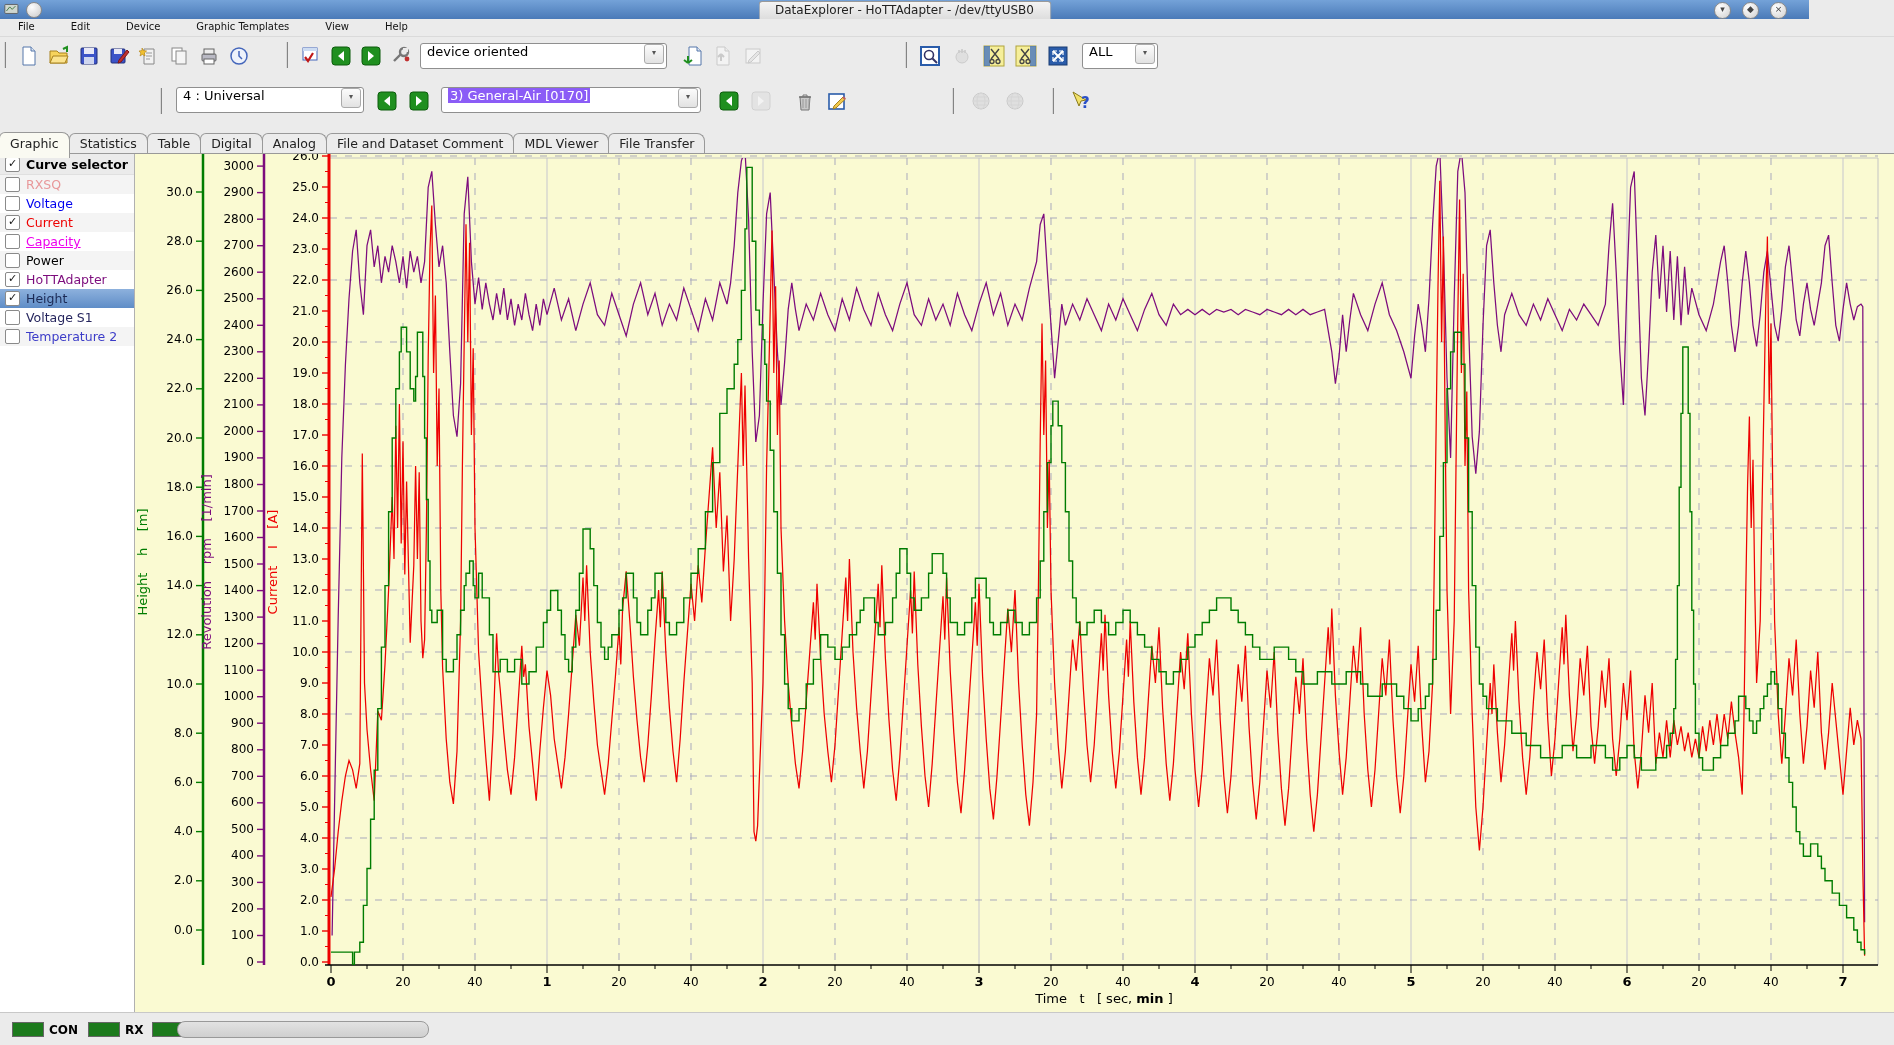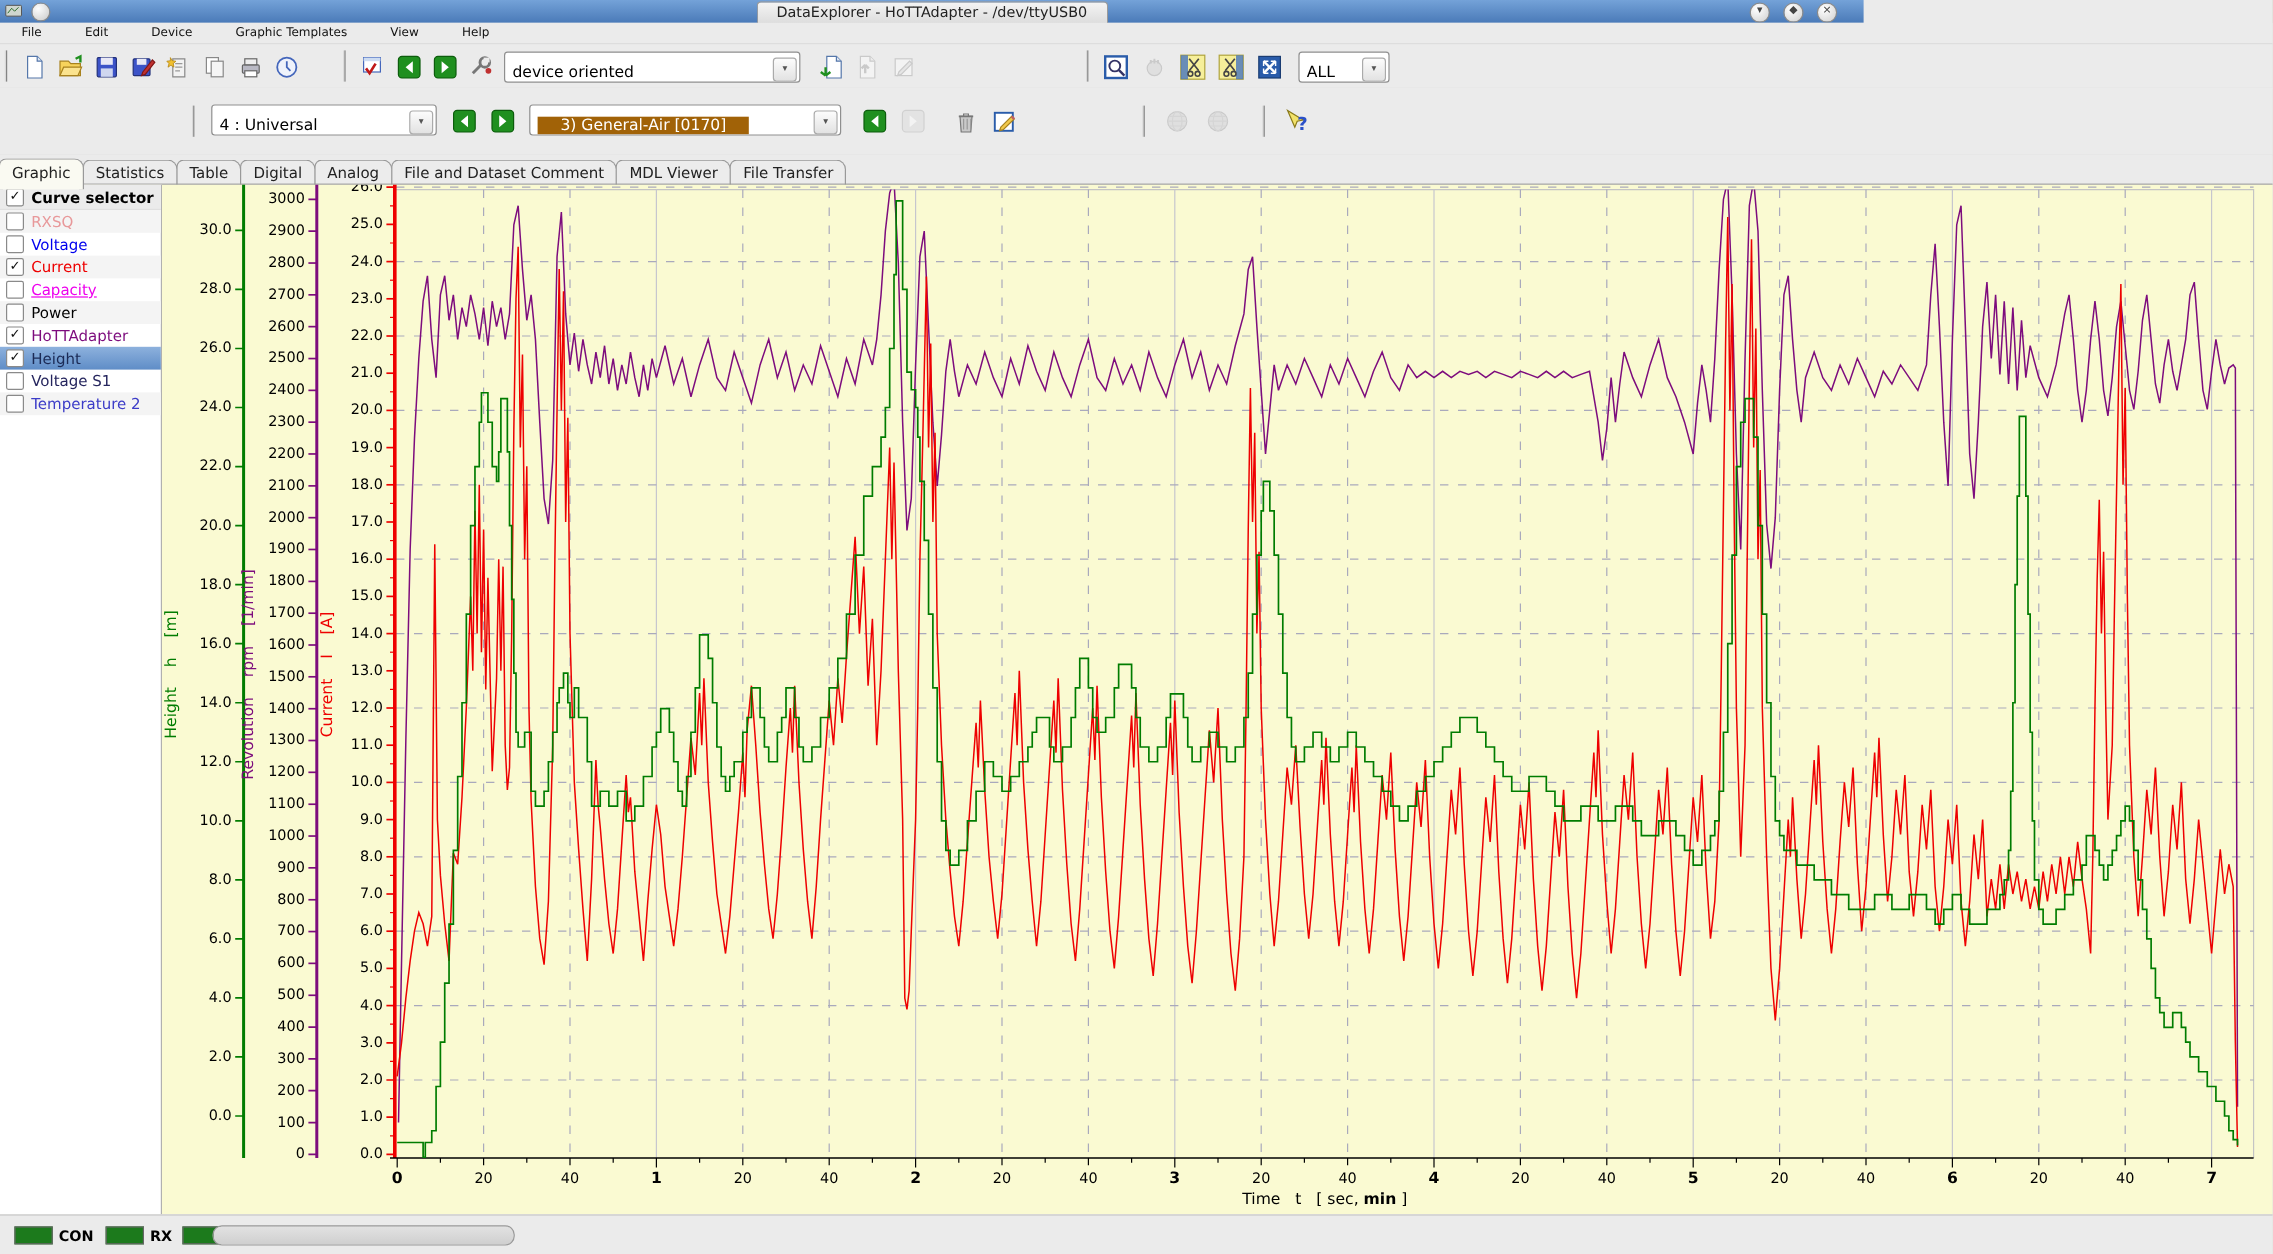--- a/index.html
+++ b/index.html
@@ -1,19 +1,19 @@
 <!DOCTYPE html>
 <html><head>
 <meta charset="utf-8">
 <style>
   html,body{margin:0;padding:0;background:#d4d0c8;}
   #app{position:relative;width:1894px;height:1045px;font-family:"DejaVu Sans","Liberation Sans",sans-serif;
        font-size:12px;color:#000;overflow:hidden;background:#ebebeb;user-select:none;}
   
-  #titlebar{position:absolute;left:0;top:0;width:1553px;height:19px;
+  #titlebar{position:absolute;left:0;top:0;width:1809px;height:19px;
     background:linear-gradient(#74a2d8,#4a7ab8);text-decoration:underline;}
   #title-tab{position:absolute;left:50%;transform:translateX(-50%);top:1px;height:17px;
     background:linear-gradient(#f4f4f4,#dcdcdc);border:1px solid #9a9a9a;border-bottom:none;
     border-radius:4px 4px 0 0;padding:1px 16px 0 16px;font-size:12px;color:#222;}
   #app-icon{position:absolute;left:4px;top:2px;}
   #launcher-dot{position:absolute;left:26px;top:2px;width:14px;height:14px;border-radius:50%;
     background:radial-gradient(circle at 35% 30%,#fdfdfd,#c9c9c9);border:1px solid #8a8a8a;}
   .winbtn{position:absolute;top:2px;width:15px;height:15px;border-radius:50%;
     background:radial-gradient(circle at 35% 30%,#ffffff,#cfcfcf);border:1px solid #8a8a8a;
     text-align:center;line-height:13px;font-size:9px;color:#444;cursor:default;}
@@ -22,23 +22,23 @@
     border-bottom:1px solid #dadada;}
   .menu-item{display:inline-block;padding:1px 18px;font-size:10px;color:#111;}
   
   #toolbar1{position:absolute;left:0;top:37px;width:1894px;height:36px;background:#ebebeb;border-bottom:1px solid #e2e2e2;}
   #toolbar2{position:absolute;left:0;top:73px;width:1894px;height:56px;background:#ebebeb;border-bottom:1px solid #d8d8d8;}
   .grip{position:absolute;width:3px;height:26px;border-left:2px ridge #d8d8d8;}
   .tbtn{position:absolute;width:28px;height:28px;display:flex;align-items:center;justify-content:center;
     border:1px solid transparent;border-radius:2px;}
   .tbtn.disabled{opacity:.4;filter:grayscale(85%);}
   .combo{position:absolute;height:24px;background:#fff;border:1px solid #8f8f8f;border-radius:3px;
-    display:flex;align-items:flex-end;}
+    display:flex;align-items:flex-start;}
   .combo .ctext{flex:1;padding:0 6px;font-size:13px;white-space:nowrap;overflow:hidden;}
-  .combo .ctext .sel{background:#a16207;color:#fff;padding:0 19px;}
+  .combo .ctext .sel{background:#8b5cf6;color:#fff;padding:0 2px;}
   .combo .cbtn{width:18px;height:18px;margin-right:2px;border:1px solid #aaa;border-radius:3px;
     background:linear-gradient(#fcfcfc,#e2e2e2);text-align:center;line-height:16px;font-size:8px;color:#555;}
   #import-btn{position:absolute;left:8px;top:83px;width:128px;height:36px;display:flex;align-items:center;gap:8px;
     padding-left:8px;border:1px solid transparent;border-radius:2px;}
   #import-label{font-size:13px;}
   
   #tabbar{position:absolute;left:0;top:129px;width:1894px;height:25px;background:#ebebeb;}
   .tab{position:relative;display:inline-block;height:20px;margin-top:4px;padding:2px 10px 0 10px;font-size:12.5px;
     background:#ececec;border:1px solid #999;border-bottom:none;border-radius:6px 8px 0 0;margin-left:-1px;color:#222;}
   .tab.active{background:#fafaf2;height:22px;margin-top:2px;padding-top:3px;z-index:3;}

